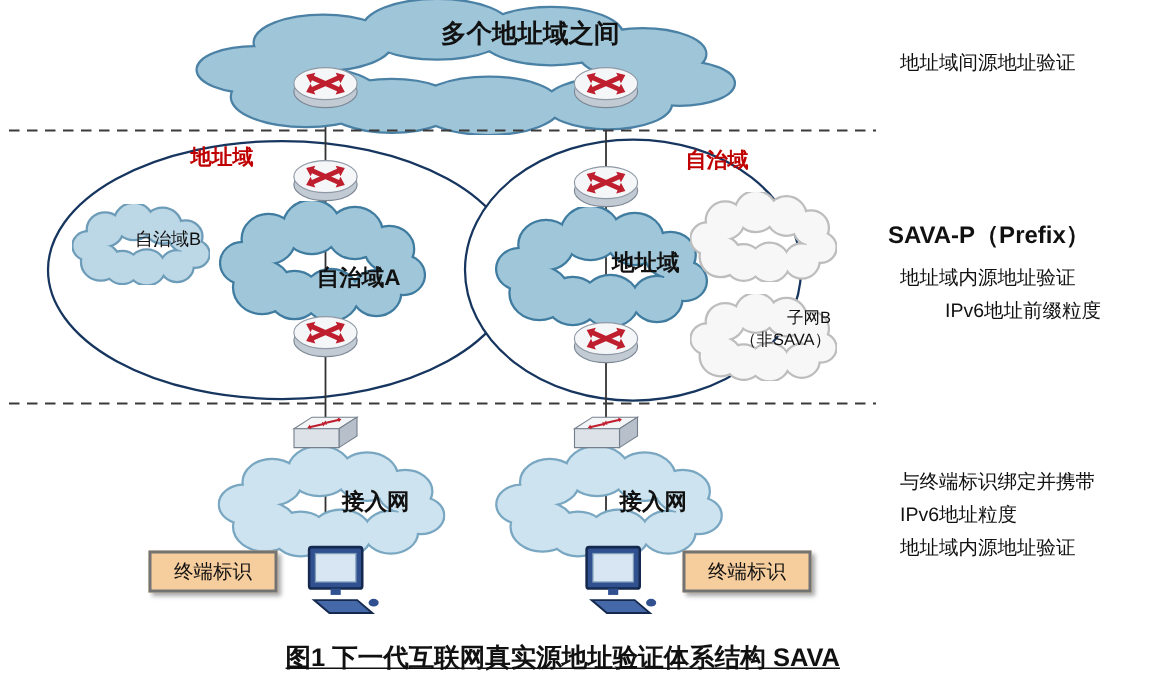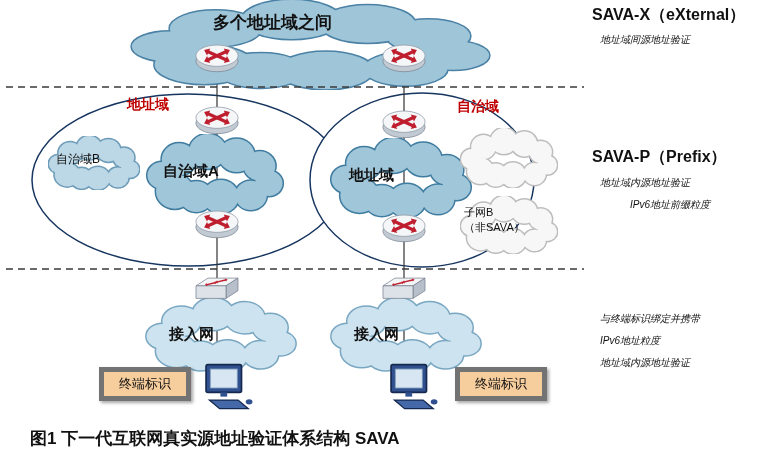--- a/index.html
+++ b/index.html
@@ -3,39 +3,39 @@
 <meta charset="utf-8">
 <style>
   html,body { margin:0; padding:0; background:#fff; }
   .stage {
     position:relative; width:782px; height:456px; background:#ffffff;
     font-family:"Liberation Sans","DejaVu Sans",sans-serif; overflow:hidden;
   }
   .stage svg.diagram { position:absolute; left:0; top:0; }
 
   .lbl { position:absolute; color:#111; white-space:nowrap; }
-  .center { text-align:left; }
+  .center { text-align:right; }
   .bold { font-weight:bold; }
   .red { color:#c00000; font-weight:bold; }
   .multiline { white-space:normal; }
 
   .domain-ellipse { fill:#ffffff; stroke:#16355f; stroke-width:1.5px; }
   .conn { stroke:#333333; stroke-width:1.2px; }
   .dash { stroke:#3a3a3a; stroke-width:1.4px; stroke-dasharray:7 5; }
 
   .cs circle { fill:var(--cf,#a0c6d9); stroke:var(--cs,#3f7ca0); stroke-width:3px; vector-effect:non-scaling-stroke; }
   .cf circle { fill:var(--cf,#a0c6d9); }
 
   .terminal-box {
     position:absolute; width:82px; height:24px; background:#f6cd9d;
-    border:5px solid #737373; box-shadow:2px 2px 3px rgba(0,0,0,.35);
+    border:2px solid #737373; box-shadow:2px 2px 3px rgba(0,0,0,.35);
     display:flex; align-items:center; justify-content:center; font-size:13px; color:#111;
   }
   .ann-title { font-size:16px; font-weight:bold; }
-  .ann-line  { font-size:10px;font-style:italic; }
+  .ann-line  { font-size:13px; }
   .caption   { font-size:17px; font-weight:bold; }
 </style>
 </head>
 <body>
 
 <div class="stage">
 
   <svg class="diagram" width="782" height="456" viewBox="0 0 782 456">
     <defs>
       <polygon id="dArrow" points="-20,0 -13,-5.5 -13,-2.3 13,-2.3 13,-5.5 20,0 13,5.5 13,2.3 -13,2.3 -13,5.5"></polygon>
@@ -124,45 +124,44 @@
     <use href="#switchbox" x="380" y="276" width="48" height="28"></use>
 
     <use href="#pc" x="201" y="363" width="54" height="50"></use>
     <use href="#pc" x="386" y="363" width="54" height="50"></use>
   </svg>
 
   <div class="lbl bold center" style="left:213px;top:11px;width:200px;font-size:17px;">多个地址域之间</div>
 
   <div class="lbl red" style="left:127px;top:96px;font-size:14px;">地址域</div>
   <div class="lbl center" style="left:56px;top:151px;width:78px;font-size:12px;">自治域B</div>
-  <div class="lbl bold center" style="left:163px;top:162px;width:104px;font-size:15px;">自治域A</div>
+  <div class="lbl bold center" style="left:163px;top:176px;width:104px;font-size:15px;">自治域A</div>
 
   <div class="lbl red" style="left:457px;top:98px;font-size:14px;">自治域</div>
   <div class="lbl bold center" style="left:349px;top:166px;width:104px;font-size:15px;">地址域</div>
 
   <div class="lbl center multiline" style="left:464px;top:205px;width:90px;font-size:11px;line-height:15px;">
     <div>子网B</div>
     <div>（非SAVA）</div>
   </div>
 
   <div class="lbl bold center" style="left:169px;top:325px;width:104px;font-size:15px;">接入网</div>
   <div class="lbl bold center" style="left:354px;top:325px;width:104px;font-size:15px;">接入网</div>
 
   <div class="terminal-box" style="left:99px;top:367px;">
     <span>终端标识</span>
   </div>
   <div class="terminal-box" style="left:455px;top:367px;">
     <span>终端标识</span>
   </div>
 
-  <div class="lbl ann-title" style="left:592px;top:5px;">SAVA-X（eXternal）</div>
   <div class="lbl ann-line" style="left:600px;top:33px;">地址域间源地址验证</div>
 
   <div class="lbl ann-title" style="left:592px;top:147px;">SAVA-P（Prefix）</div>
   <div class="lbl ann-line" style="left:600px;top:176px;">地址域内源地址验证</div>
   <div class="lbl ann-line" style="left:600px;top:198px;margin-left:30px;">IPv6地址前缀粒度</div>
 
   <div class="lbl ann-line" style="left:600px;top:312px;">与终端标识绑定并携带</div>
   <div class="lbl ann-line" style="left:600px;top:334px;">IPv6地址粒度</div>
   <div class="lbl ann-line" style="left:600px;top:356px;">地址域内源地址验证</div>
 
-  <div class="lbl caption center" style="left:30px;top:427px;width:540px;">图1 下一代互联网真实源地址验证体系结构 SAVA</div>
+  <div class="lbl caption center" style="left:20px;top:427px;width:540px;text-decoration:underline;">图1 下一代互联网真实源地址验证体系结构 SAVA</div>
 </div>
 
 </body></html>

